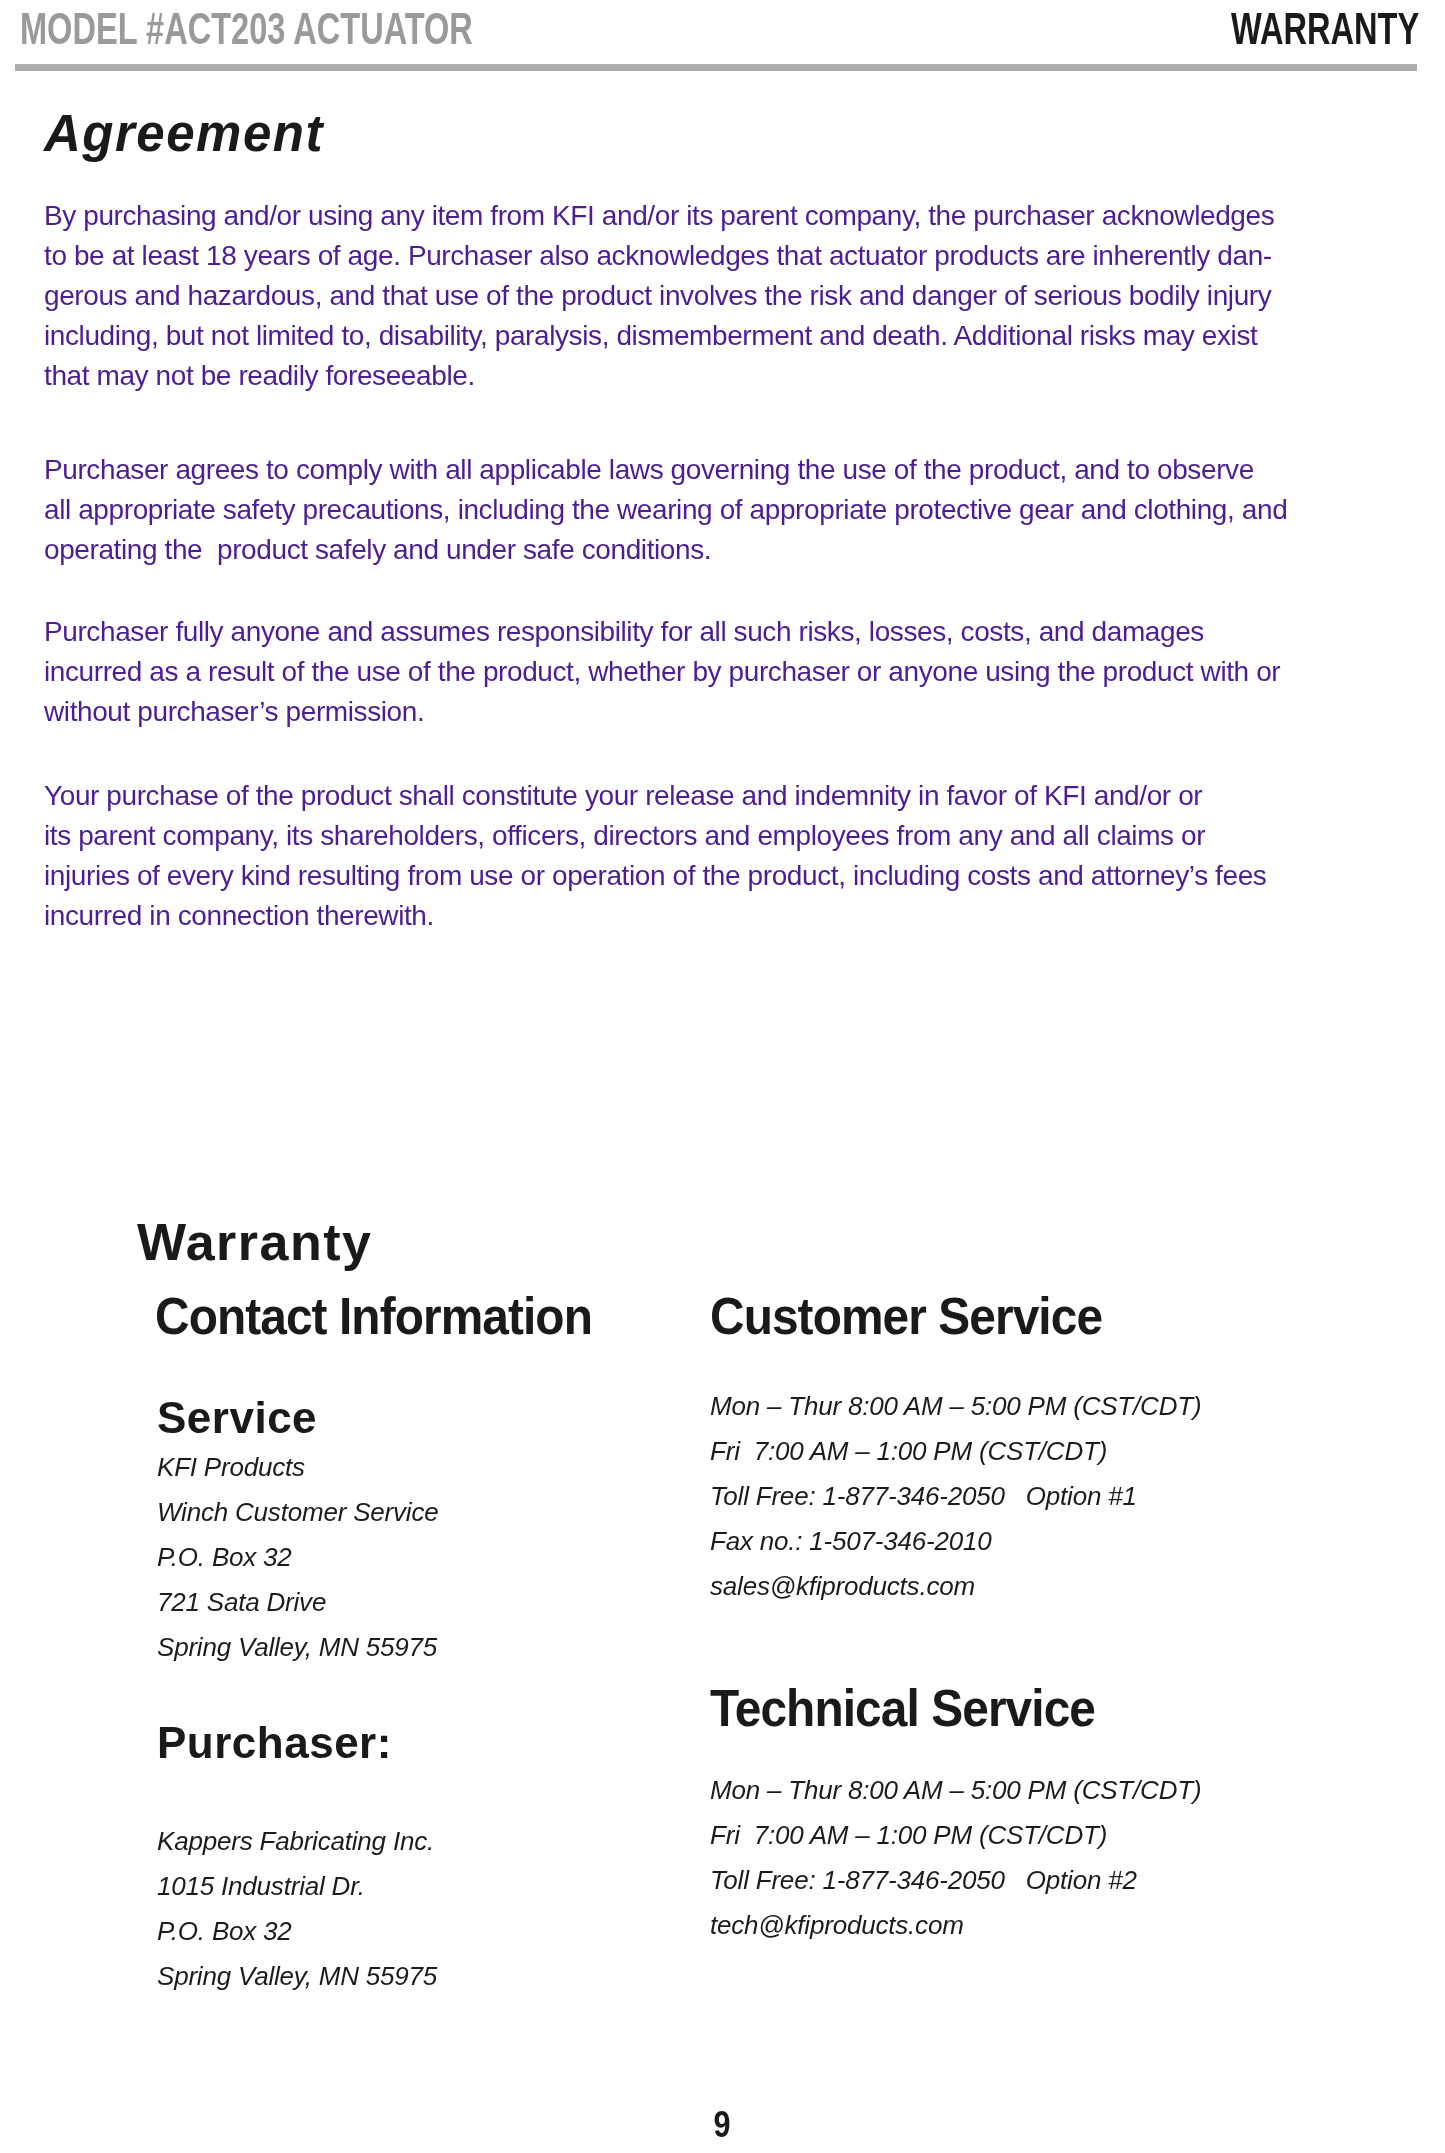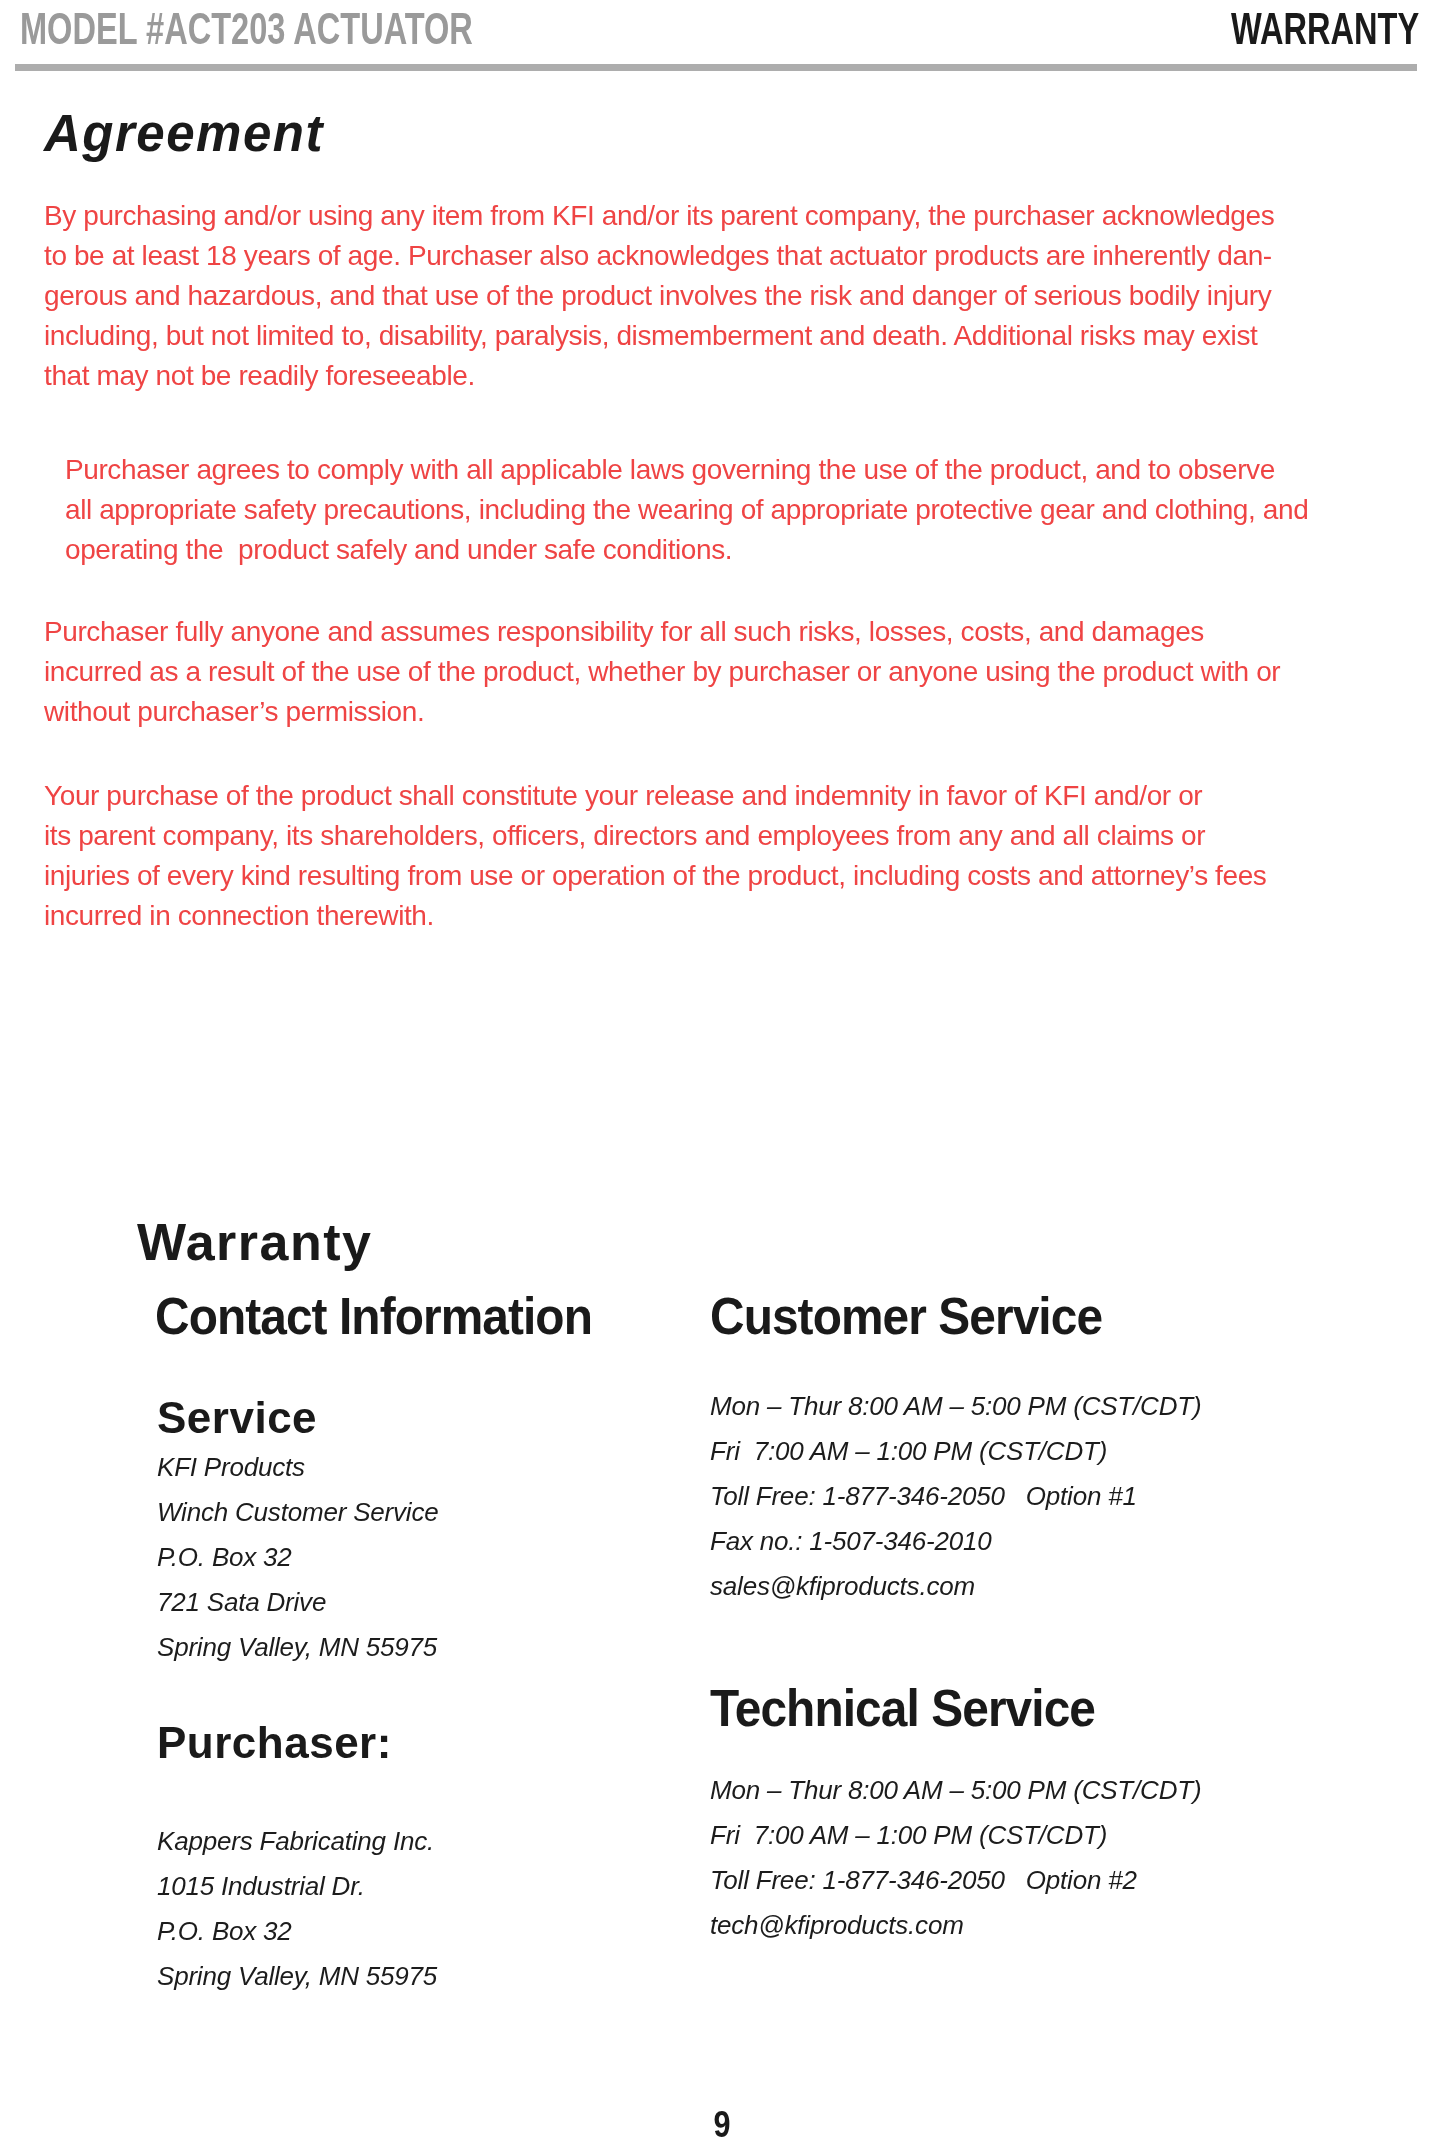--- a/index.html
+++ b/index.html
@@ -39,24 +39,24 @@
     left: 44px; top: 104px;
     font-size: 51px; font-weight: 700;
     letter-spacing: 1.5px;
     font-style: italic;
   }
   .body-par {
     left: 44px;
     font-size: 28px; line-height: 40px;
     letter-spacing: -0.4px;
     white-space: pre;
-    color: #ef4444;
+    color: #4c1d95;
   }
   .par-1 { top: 196px; }
-  .par-2 { top: 450px; margin-left: 21px; }
+  .par-2 { top: 450px; }
   .par-3 { top: 612px; }
   .par-4 { top: 776px; }
 
   
   .warranty-title {
     left: 137px; top: 1212px;
     font-size: 52px; font-weight: 700;
     letter-spacing: 1.5px;
   }
   .col-title {

